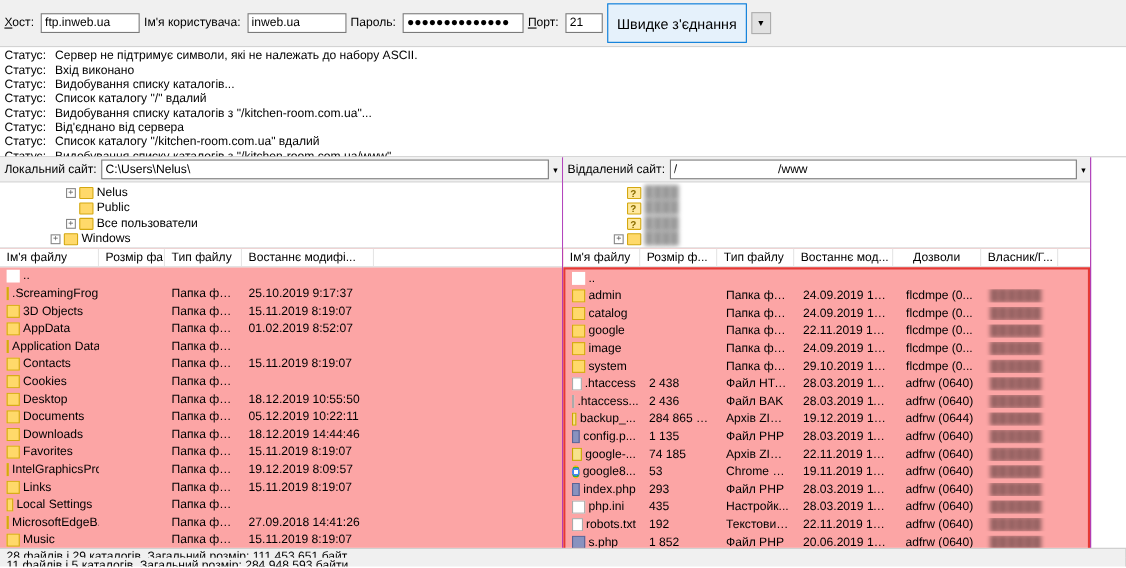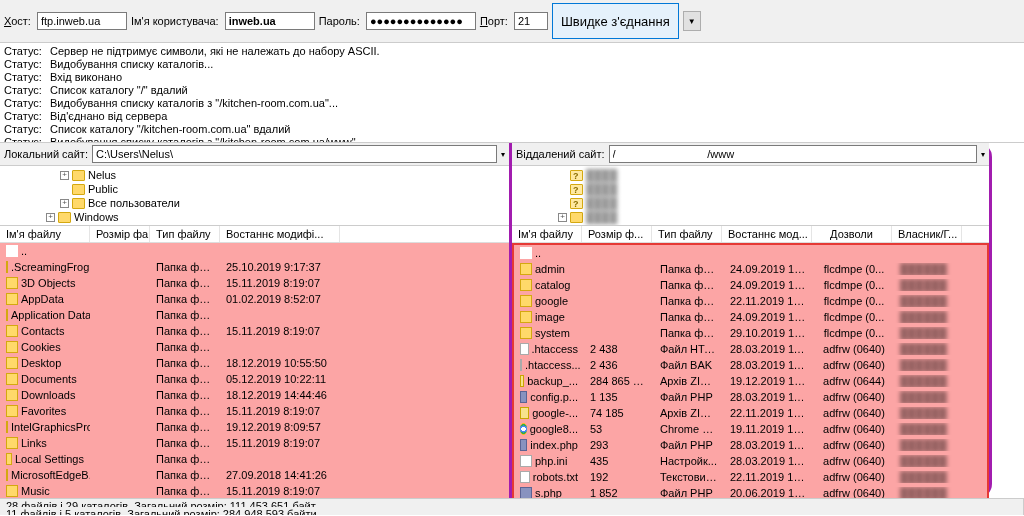--- a/index.html
+++ b/index.html
@@ -7,23 +7,23 @@
 .toolbar { display: flex; align-items: center; gap: 4px; padding: 3px 4px; border-bottom: 1px solid #ccc; background: #f0f0f0; }
 .toolbar label { margin-right: 2px; }
 .toolbar label u { text-decoration: underline; }
 .toolbar input { font-size: 11px; padding: 1px 3px; border: 1px solid #7a7a7a; background: #fff; height: 18px; }
 .btn { font-size: 13px; padding: 1px 8px; border: 1px solid #0078d7; background: #e5f1fb; height: 36px; }
 .dropdown-btn { width: 18px; height: 20px; border: 1px solid #adadad; background: #e1e1e1; display: flex; align-items: center; justify-content: center; }
 .log { height: 100px; overflow: hidden; padding: 2px 4px; border-bottom: 1px solid #ccc; background: #fff; line-height: 13px; }
 .log-line { white-space: nowrap; }
 .log-line span:first-child { display: inline-block; width: 46px; }
 .panes { display: flex; height: 355px; }
-.pane { display: flex; flex-direction: column; border-right: 3px solid #a21caf; }
+.pane { display: flex; flex-direction: column; border-right: 1px solid #a21caf; }
 .pane.left { width: 512px; }
-.pane.right { width: 480px; border-radius: 14px; }
+.pane.right { width: 480px; }
 .site-bar { display: flex; align-items: center; padding: 2px 4px; border-bottom: 1px solid #ccc; background: #f0f0f0; gap: 4px; }
 .site-bar input { flex: 1; font-size: 11px; padding: 1px 3px; border: 1px solid #7a7a7a; height: 18px; }
 .tree { height: 60px; overflow: hidden; padding: 2px 4px; border-bottom: 1px solid #ccc; background: #fff; line-height: 14px; }
 .tree-item { display: flex; align-items: center; gap: 3px; white-space: nowrap; }
 .tree-toggle { width: 9px; height: 9px; border: 1px solid #888; display: inline-flex; align-items: center; justify-content: center; font-size: 8px; line-height: 8px; color: #555; }
 .folder-icon { width: 13px; height: 11px; background: #ffd96a; border: 1px solid #d4a810; border-radius: 1px; display: inline-block; }
 .folder-icon.q { background: #ffe9a0; position: relative; }
 .folder-icon.q::after { content: "?"; position: absolute; left: 2px; top: -2px; font-size: 9px; color: #8a6d00; font-weight: bold; }
 .list { flex: 1; overflow: hidden; background: #fca5a5; }
 .list-header { display: flex; background: #fff; border-bottom: 1px solid #ddd; }
@@ -49,35 +49,35 @@
 
 .rw1 { width: 70px; } .rw2 { width: 70px; } .rw3 { width: 70px; } .rw4 { width: 90px; } .rw5 { width: 80px; text-align: center; } .rw6 { width: 70px; }
 </style>
 </head>
 <body>
 
 <div class="toolbar">
   <label><u>Х</u>ост:</label>
   <input style="width: 90px;" value="ftp.inweb.ua">
   <label>Ім'я користувача:</label>
-  <input style="width: 90px; font-weight: bold;" value="inweb.ua">
+  <input style="width: 90px;" value="inweb.ua">
   <label>Пароль:</label>
   <input style="width: 110px;" value="●●●●●●●●●●●●●●">
   <label><u>П</u>орт:</label>
   <input style="width: 34px;" value="21">
   <button class="btn">Швидке з'єднання</button>
   <div class="dropdown-btn">
       <span class="arrow-down">▼</span>
     </div>
 </div>
 
 <div class="log" id="log">
     <div class="log-line"><span>Статус:</span><span>Сервер не підтримує символи, які не належать до набору ASCII.</span></div>
+    <div class="log-line"><span>Статус:</span><span>Вхід виконано</span></div>
     <div class="log-line"><span>Статус:</span><span>Видобування списку каталогів...</span></div>
-    <div class="log-line"><span>Статус:</span><span>Вхід виконано</span></div>
     <div class="log-line"><span>Статус:</span><span>Список каталогу "/" вдалий</span></div>
     <div class="log-line"><span>Статус:</span><span>Видобування списку каталогів з "/kitchen-room.com.ua"...</span></div>
     <div class="log-line"><span>Статус:</span><span>Від'єднано від сервера</span></div>
     <div class="log-line"><span>Статус:</span><span>Список каталогу "/kitchen-room.com.ua" вдалий</span></div>
     <div class="log-line"><span>Статус:</span><span>Видобування списку каталогів з "/kitchen-room.com.ua/www"...</span></div>
   </div>
 
 <div class="panes">
 
   <div class="pane left">

